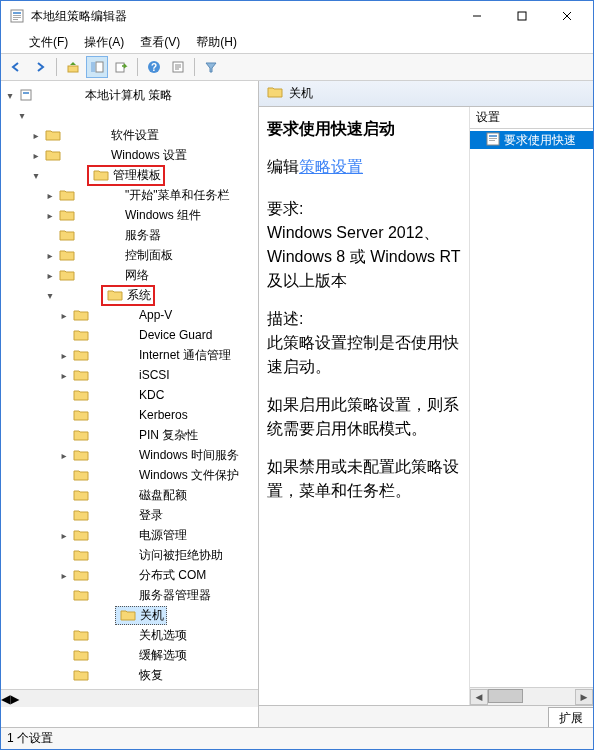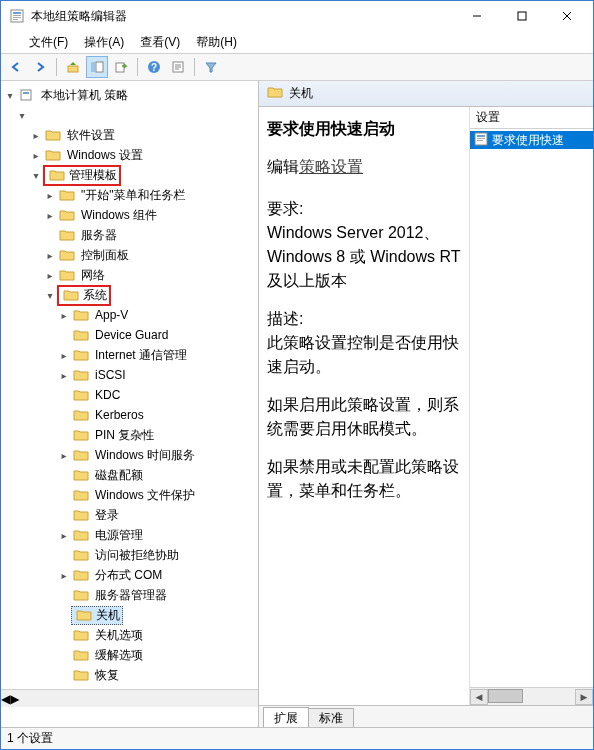--- a/index.html
+++ b/index.html
@@ -110,21 +110,21 @@
   .tree-row .icon {
     width: 16px; height: 16px; margin: 0 4px 0 2px;
     display: inline-flex; align-items: center; justify-content: center;
   }
   .tree-row .label { font-size: 12px; color: #000; }
   .tree-row.selected .label-wrap {
     background: #cde8ff;
     border: 1px dotted #555;
     padding: 0 2px;
   }
-  .label-wrap { padding: 0 2px; display: inline-flex; align-items: center; }
+  .label-wrap { padding: 0 2px; display: inline-flex; align-items: center; margin-left: 44px; }
 
   
   .red-box { border: 2px solid #e02020; }
 
   
   .right-header {
     height: 26px;
     background: linear-gradient(#eef3fa, #e2eaf5);
     border-bottom: 1px solid #c0c0c0;
     display: flex; align-items: center;
@@ -141,42 +141,42 @@
   }
   .detail-col {
     width: 210px;
     padding: 10px 8px 8px 8px;
     font-size: 16px;
     color: #000;
     line-height: 1.5;
     overflow-y: auto;
   }
   .detail-col .bold { font-weight: bold; }
-  .detail-col a { color: #404040; }
+  .detail-col a { color: #3b82f6; }
   .list-col {
     flex: 1;
     border-left: 1px solid #e0e0e0;
     overflow: hidden;
     position: relative;
   }
   .list-header {
     height: 22px;
     border-bottom: 1px solid #d0d0d0;
     background: #fff;
     display: flex; align-items: center;
     padding: 0 6px;
     font-size: 12px;
   }
   .list-body {
     padding: 2px 0;
   }
   .list-row {
     height: 18px;
     display: flex; align-items: center;
-    padding: 0 4px;
+    padding: 0 16px;
     font-size: 12px;
     gap: 4px;
   }
   .list-row.selected {
     background: #0078d7; color: #fff;
   }
   .hscroll {
     position: absolute;
     left: 0; right: 0; bottom: 0;
     height: 18px;
@@ -198,22 +198,23 @@
     width: 40%; height: 14px;
     background: #cdcdcd;
     border: 1px solid #a0a0a0;
   }
 
   
   .right-tabs {
     height: 22px;
     border-top: 1px solid #c0c0c0;
     background: #f5f5f5;
-    display: flex; align-items: center;
+    display: flex; align-items: flex-end;
     padding-left: 4px;
+    flex-direction: column;
   }
   .right-tabs .tab {
     padding: 2px 10px;
     font-size: 12px;
     border: 1px solid #b0b0b0;
     border-bottom: none;
     background: #fff;
     margin-right: -1px;
     position: relative;
     top: 1px;
@@ -588,34 +589,34 @@
 
       <div class="tree-row">
           <span class="indent" style="width:56px"></span>
           <span class="expander empty">▸</span>
           <span class="icon">
             <svg class="folder-svg" viewBox="0 0 16 16">
               <path d="M1 4 L6 4 L7 5 L15 5 L15 13 L1 13 Z" fill="#f7d774" stroke="#c9a33a"></path>
             </svg>
           </span>
           <span class="label-wrap">
+            <span class="label">Windows 文件保护</span>
+          </span>
+        </div>
+
+      <div class="tree-row">
+          <span class="indent" style="width:56px"></span>
+          <span class="expander empty">▸</span>
+          <span class="icon">
+            <svg class="folder-svg" viewBox="0 0 16 16">
+              <path d="M1 4 L6 4 L7 5 L15 5 L15 13 L1 13 Z" fill="#f7d774" stroke="#c9a33a"></path>
+            </svg>
+          </span>
+          <span class="label-wrap">
             <span class="label">磁盘配额</span>
-          </span>
-        </div>
-
-      <div class="tree-row">
-          <span class="indent" style="width:56px"></span>
-          <span class="expander empty">▸</span>
-          <span class="icon">
-            <svg class="folder-svg" viewBox="0 0 16 16">
-              <path d="M1 4 L6 4 L7 5 L15 5 L15 13 L1 13 Z" fill="#f7d774" stroke="#c9a33a"></path>
-            </svg>
-          </span>
-          <span class="label-wrap">
-            <span class="label">Windows 文件保护</span>
           </span>
         </div>
 
       <div class="tree-row">
           <span class="indent" style="width:56px"></span>
           <span class="expander empty">▸</span>
           <span class="icon">
             <svg class="folder-svg" viewBox="0 0 16 16">
               <path d="M1 4 L6 4 L7 5 L15 5 L15 13 L1 13 Z" fill="#f7d774" stroke="#c9a33a"></path>
             </svg>

